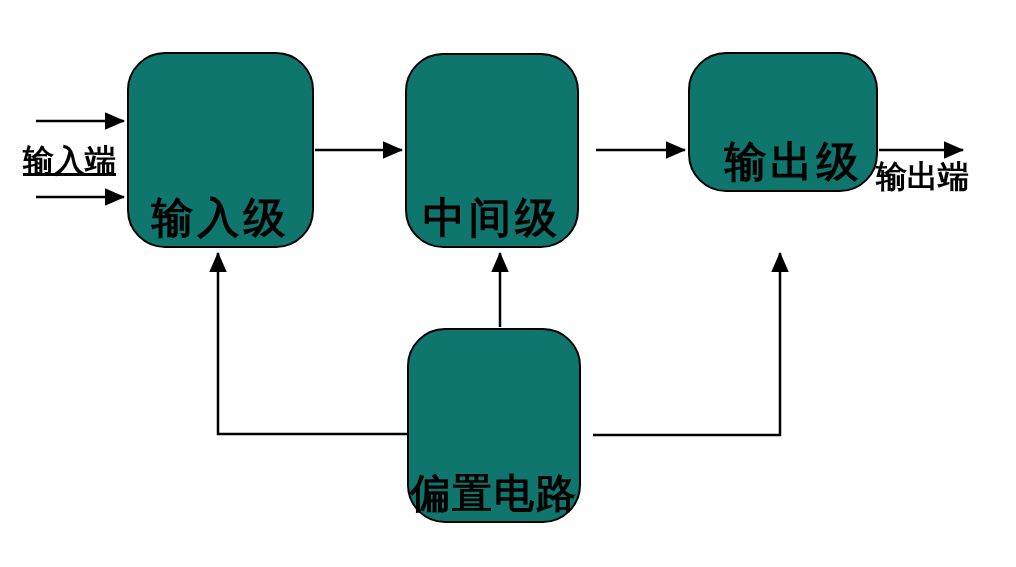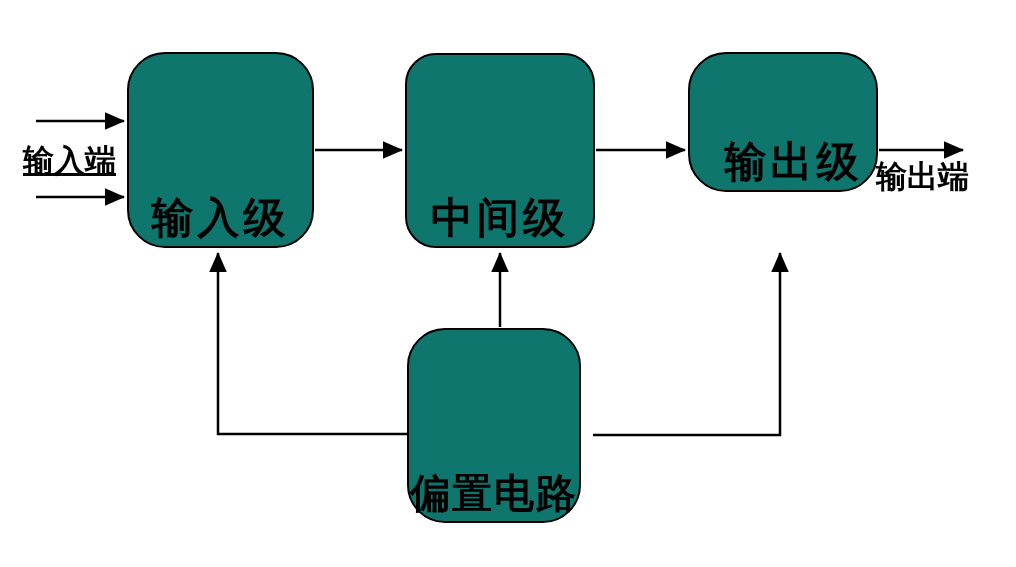--- a/index.html
+++ b/index.html
@@ -48,21 +48,21 @@
     font-size: 40px;
     letter-spacing: 2px;
   }
   .terminal-label {
     position: absolute;
     font-size: 31px;
     font-weight: bold;
     white-space: nowrap;
   }
   #input-stage  { left: 127px; top: 52px;  width: 187px; height: 196px; }
-  #middle-stage { left: 405px; top: 53px;  width: 190px; height: 195px; border-radius: 31px; }
+  #middle-stage { left: 405px; top: 53px;  width: 174px; height: 195px; }
   #output-stage { left: 688px; top: 52px;  width: 190px; height: 140px; padding-left: 21px; }
   #bias-circuit { left: 407px; top: 328px; width: 174px; height: 195px; }
   #input-terminal-label  { left: 23px;  top: 140px; text-decoration: underline; }
   #output-terminal-label { left: 876px; top: 156px; }
 </style>
 </head>
 <body>
 
 <div class="stage">
 

